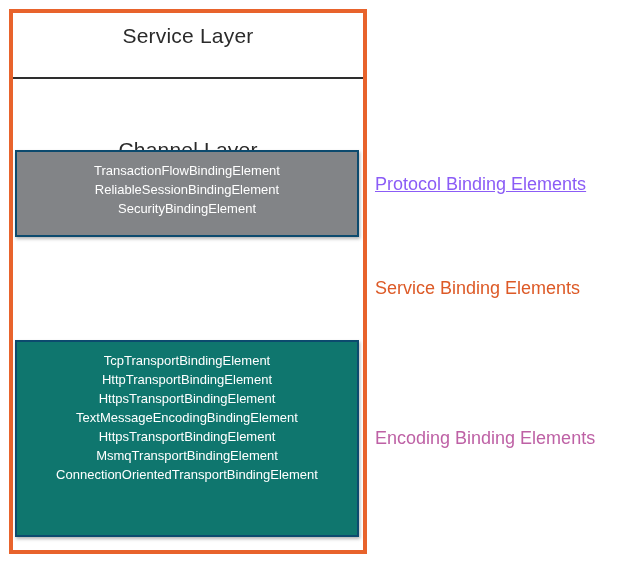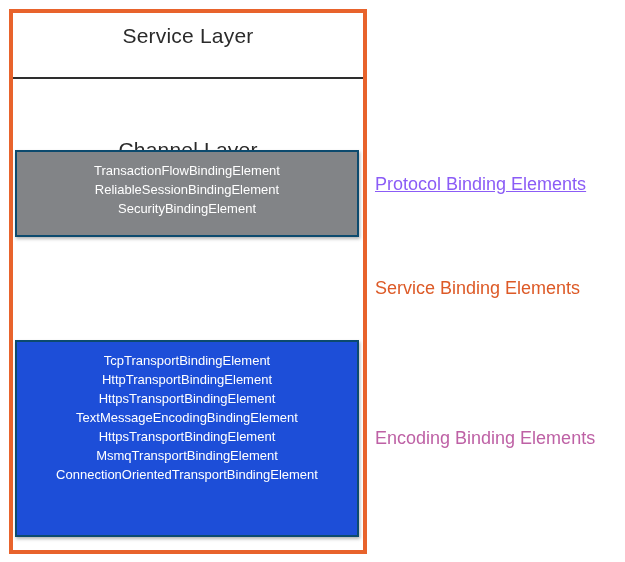--- a/index.html
+++ b/index.html
@@ -52,21 +52,21 @@
     box-sizing: border-box;
     box-shadow: 1px 2px 3px rgba(90, 90, 90, 0.45);
     color: #ffffff;
     font-size: 13px;
     line-height: 19px;
     text-align: center;
     padding-top: 9px;
   }
   .element-box.protocol  { top: 150px; height: 87px; background: #828487; }
   .element-box.encoding  { top: 244px; height: 89px; background: #E5622B; }
-  .element-box.transport { top: 340px; height: 197px; background: #1d4ed8; }
+  .element-box.transport { top: 340px; height: 197px; background: #0f766e; }
   .side-label {
     position: absolute;
     left: 375px;
     font-size: 18px;
     white-space: nowrap;
   }
   .side-label.protocol  { top: 174px; color: #8b5cf6; text-decoration: underline; }
   .side-label.encoding  { top: 278px; color: #DD5A27; }
   .side-label.transport { top: 428px; color: #BE61A5; }
   .list-line {

